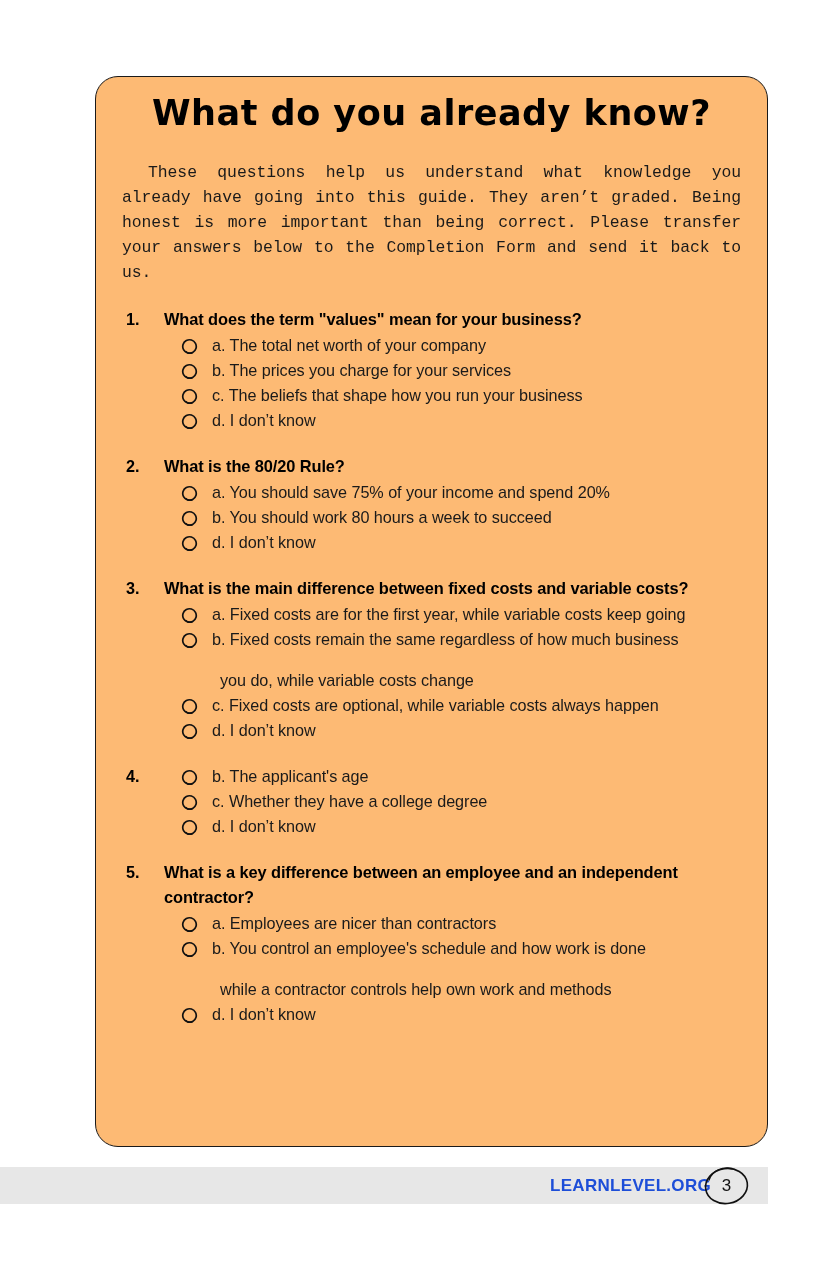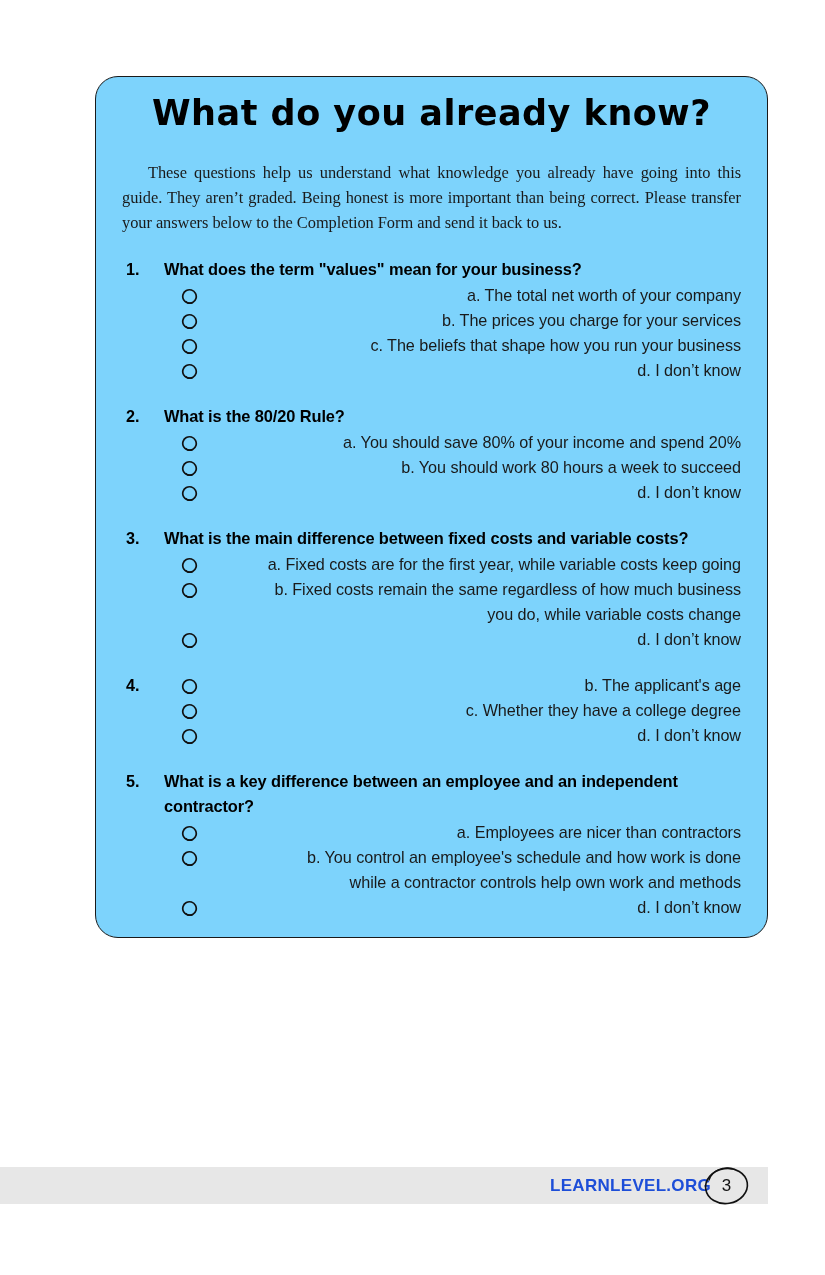--- a/index.html
+++ b/index.html
@@ -15,25 +15,25 @@
     color: #111111;
     overflow: hidden;
   }
 
   
   .page-card {
     position: absolute;
     left: 95px;
     top: 76px;
     width: 673px;
-    height: 862px;
+    height: 1071px;
     box-sizing: border-box;
     border: 1.4px solid #1a1a1a;
     border-radius: 23px;
-    background: #7dd3fc;
+    background: #fdba74;
   }
 
   .card-inner {
     padding: 16px 26px 0 26px;
   }
 
   
   .page-title {
     margin: 0;
     padding: 0;
@@ -44,21 +44,21 @@
     letter-spacing: 0.5px;
     line-height: 1.18;
     color: #000000;
     -webkit-font-smoothing: none;
   }
 
   
   .intro-text {
     margin: 26px 0 0 0;
     padding: 0;
-    font-family: Liberation Serif, serif;
+    font-family: Liberation Mono, monospace;
     font-size: 16.4px;
     line-height: 25px;
     text-align: justify;
     text-indent: 26px;
     color: #1a1a1a;
     letter-spacing: -0.05px;
   }
 
   
   .question-list {
@@ -110,22 +110,22 @@
   }
   .option-row .option-bubble {
     position: absolute;
     left: 17px;
     top: 5px;
     width: 17px;
     height: 17px;
     display: block;
   }
   .option-row .option-bubble svg { display: block; }
-  .option-text { display: block; text-align: right; }
-  .option-text .cont { display: block; padding-left: 8px; }
+  .option-text { display: block; }
+  .option-text .cont { display: block; padding-left: 8px; margin-top: 16px; }
 
   
   .footer-bar {
     position: absolute;
     left: 0;
     top: 1167px;
     width: 768px;
     height: 37px;
     background: #e7e7e7;
   }
@@ -228,21 +228,21 @@
           <span class="q-number">2.</span>
           <div class="q-text">What is the 80/20 Rule?</div>
           <ul class="options">
             <li class="option-row">
               <span class="option-bubble">
                 <svg width="17" height="17" viewBox="0 0 17 17">
                   <path d="M8.5 0.9 A7.6 7.6 0 1 1 8.5 16.1 A7.6 7.6 0 1 1 8.5 0.9 Z M8.5 2.6 A5.9 5.9 0 1 0 8.5 14.4 A5.9 5.9 0 1 0 8.5 2.6 Z" fill="#111111" fill-rule="evenodd" transform="rotate(-28 8.5 8.5)"></path>
                   <path d="M2.05 11.2 A7.6 7.6 0 0 0 8.0 16.05 L8.4 14.35 A5.9 5.9 0 0 1 3.45 10.5 Z" fill="#111111" transform="rotate(-28 8.5 8.5)"></path>
                 </svg>
               </span>
-              <span class="option-text"><span>a. You should save 80% of your income and spend 20%</span></span>
+              <span class="option-text"><span>a. You should save 75% of your income and spend 20%</span></span>
             </li>
             <li class="option-row">
               <span class="option-bubble">
                 <svg width="17" height="17" viewBox="0 0 17 17">
                   <path d="M8.5 0.9 A7.6 7.6 0 1 1 8.5 16.1 A7.6 7.6 0 1 1 8.5 0.9 Z M8.5 2.6 A5.9 5.9 0 1 0 8.5 14.4 A5.9 5.9 0 1 0 8.5 2.6 Z" fill="#111111" fill-rule="evenodd" transform="rotate(-28 8.5 8.5)"></path>
                   <path d="M2.05 11.2 A7.6 7.6 0 0 0 8.0 16.05 L8.4 14.35 A5.9 5.9 0 0 1 3.45 10.5 Z" fill="#111111" transform="rotate(-28 8.5 8.5)"></path>
                 </svg>
               </span>
               <span class="option-text"><span>b. You should work 80 hours a week to succeed</span></span>
             </li>
@@ -271,20 +271,29 @@
               <span class="option-text"><span>a. Fixed costs are for the first year, while variable costs keep going</span></span>
             </li>
             <li class="option-row">
               <span class="option-bubble">
                 <svg width="17" height="17" viewBox="0 0 17 17">
                   <path d="M8.5 0.9 A7.6 7.6 0 1 1 8.5 16.1 A7.6 7.6 0 1 1 8.5 0.9 Z M8.5 2.6 A5.9 5.9 0 1 0 8.5 14.4 A5.9 5.9 0 1 0 8.5 2.6 Z" fill="#111111" fill-rule="evenodd" transform="rotate(-28 8.5 8.5)"></path>
                   <path d="M2.05 11.2 A7.6 7.6 0 0 0 8.0 16.05 L8.4 14.35 A5.9 5.9 0 0 1 3.45 10.5 Z" fill="#111111" transform="rotate(-28 8.5 8.5)"></path>
                 </svg>
               </span>
               <span class="option-text"><span>b. Fixed costs remain the same regardless of how much business</span><span class="cont">you do, while variable costs change</span></span>
+            </li>
+            <li class="option-row">
+              <span class="option-bubble">
+                <svg width="17" height="17" viewBox="0 0 17 17">
+                  <path d="M8.5 0.9 A7.6 7.6 0 1 1 8.5 16.1 A7.6 7.6 0 1 1 8.5 0.9 Z M8.5 2.6 A5.9 5.9 0 1 0 8.5 14.4 A5.9 5.9 0 1 0 8.5 2.6 Z" fill="#111111" fill-rule="evenodd" transform="rotate(-28 8.5 8.5)"></path>
+                  <path d="M2.05 11.2 A7.6 7.6 0 0 0 8.0 16.05 L8.4 14.35 A5.9 5.9 0 0 1 3.45 10.5 Z" fill="#111111" transform="rotate(-28 8.5 8.5)"></path>
+                </svg>
+              </span>
+              <span class="option-text"><span>c. Fixed costs are optional, while variable costs always happen</span></span>
             </li>
             <li class="option-row">
               <span class="option-bubble">
                 <svg width="17" height="17" viewBox="0 0 17 17">
                   <path d="M8.5 0.9 A7.6 7.6 0 1 1 8.5 16.1 A7.6 7.6 0 1 1 8.5 0.9 Z M8.5 2.6 A5.9 5.9 0 1 0 8.5 14.4 A5.9 5.9 0 1 0 8.5 2.6 Z" fill="#111111" fill-rule="evenodd" transform="rotate(-28 8.5 8.5)"></path>
                   <path d="M2.05 11.2 A7.6 7.6 0 0 0 8.0 16.05 L8.4 14.35 A5.9 5.9 0 0 1 3.45 10.5 Z" fill="#111111" transform="rotate(-28 8.5 8.5)"></path>
                 </svg>
               </span>
               <span class="option-text"><span>d. I don’t know</span></span>
             </li>

